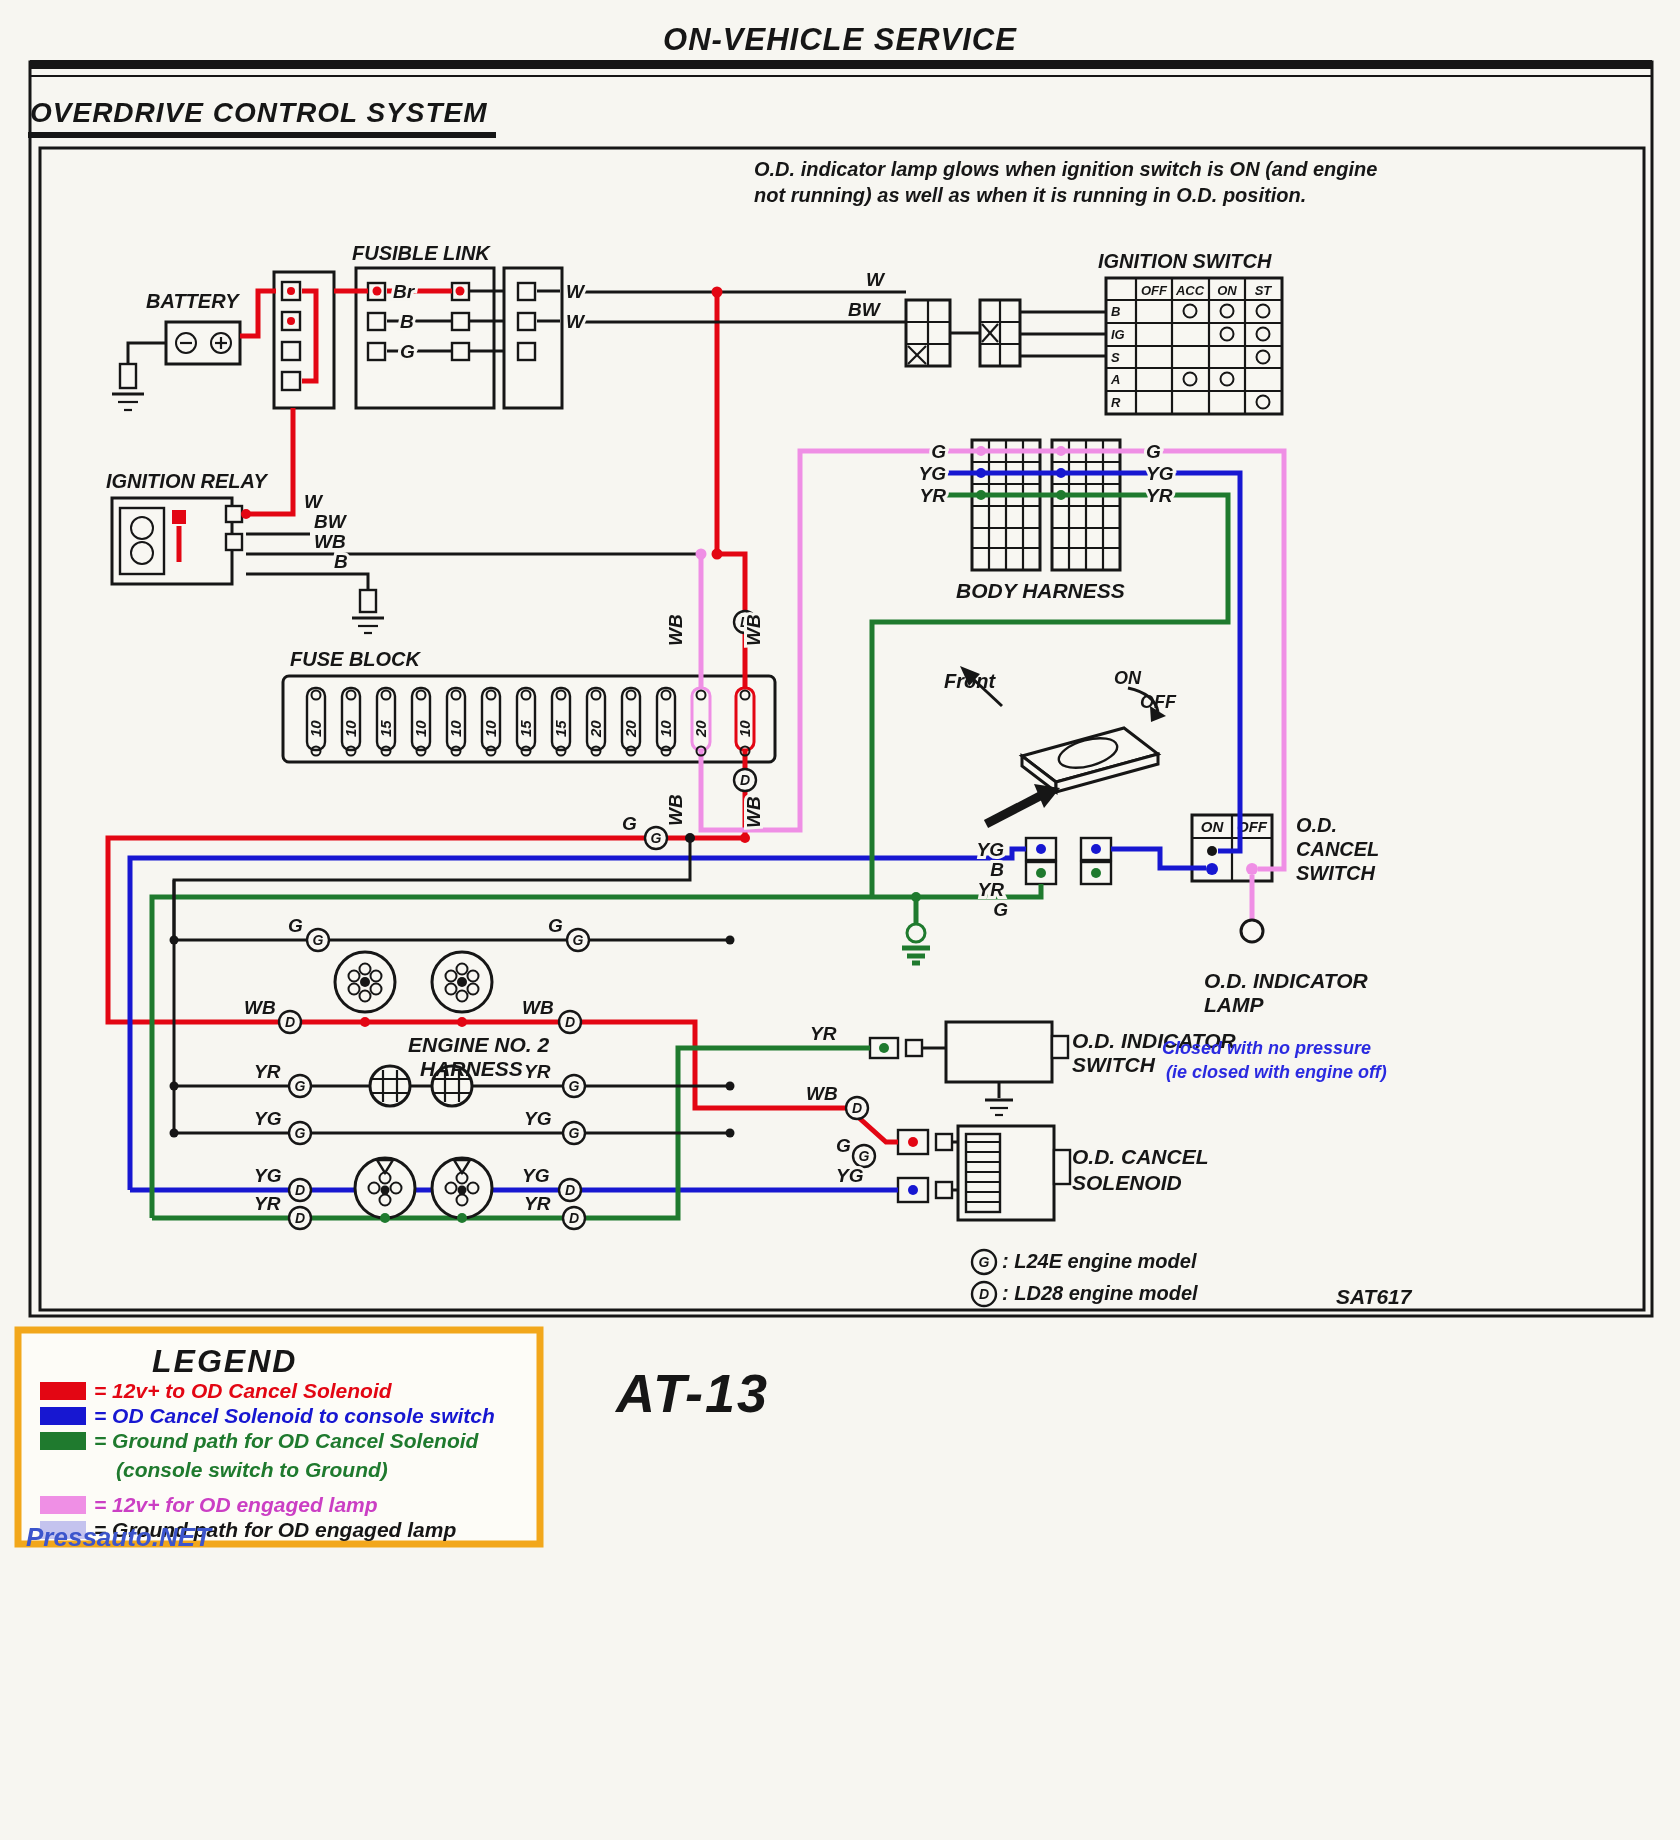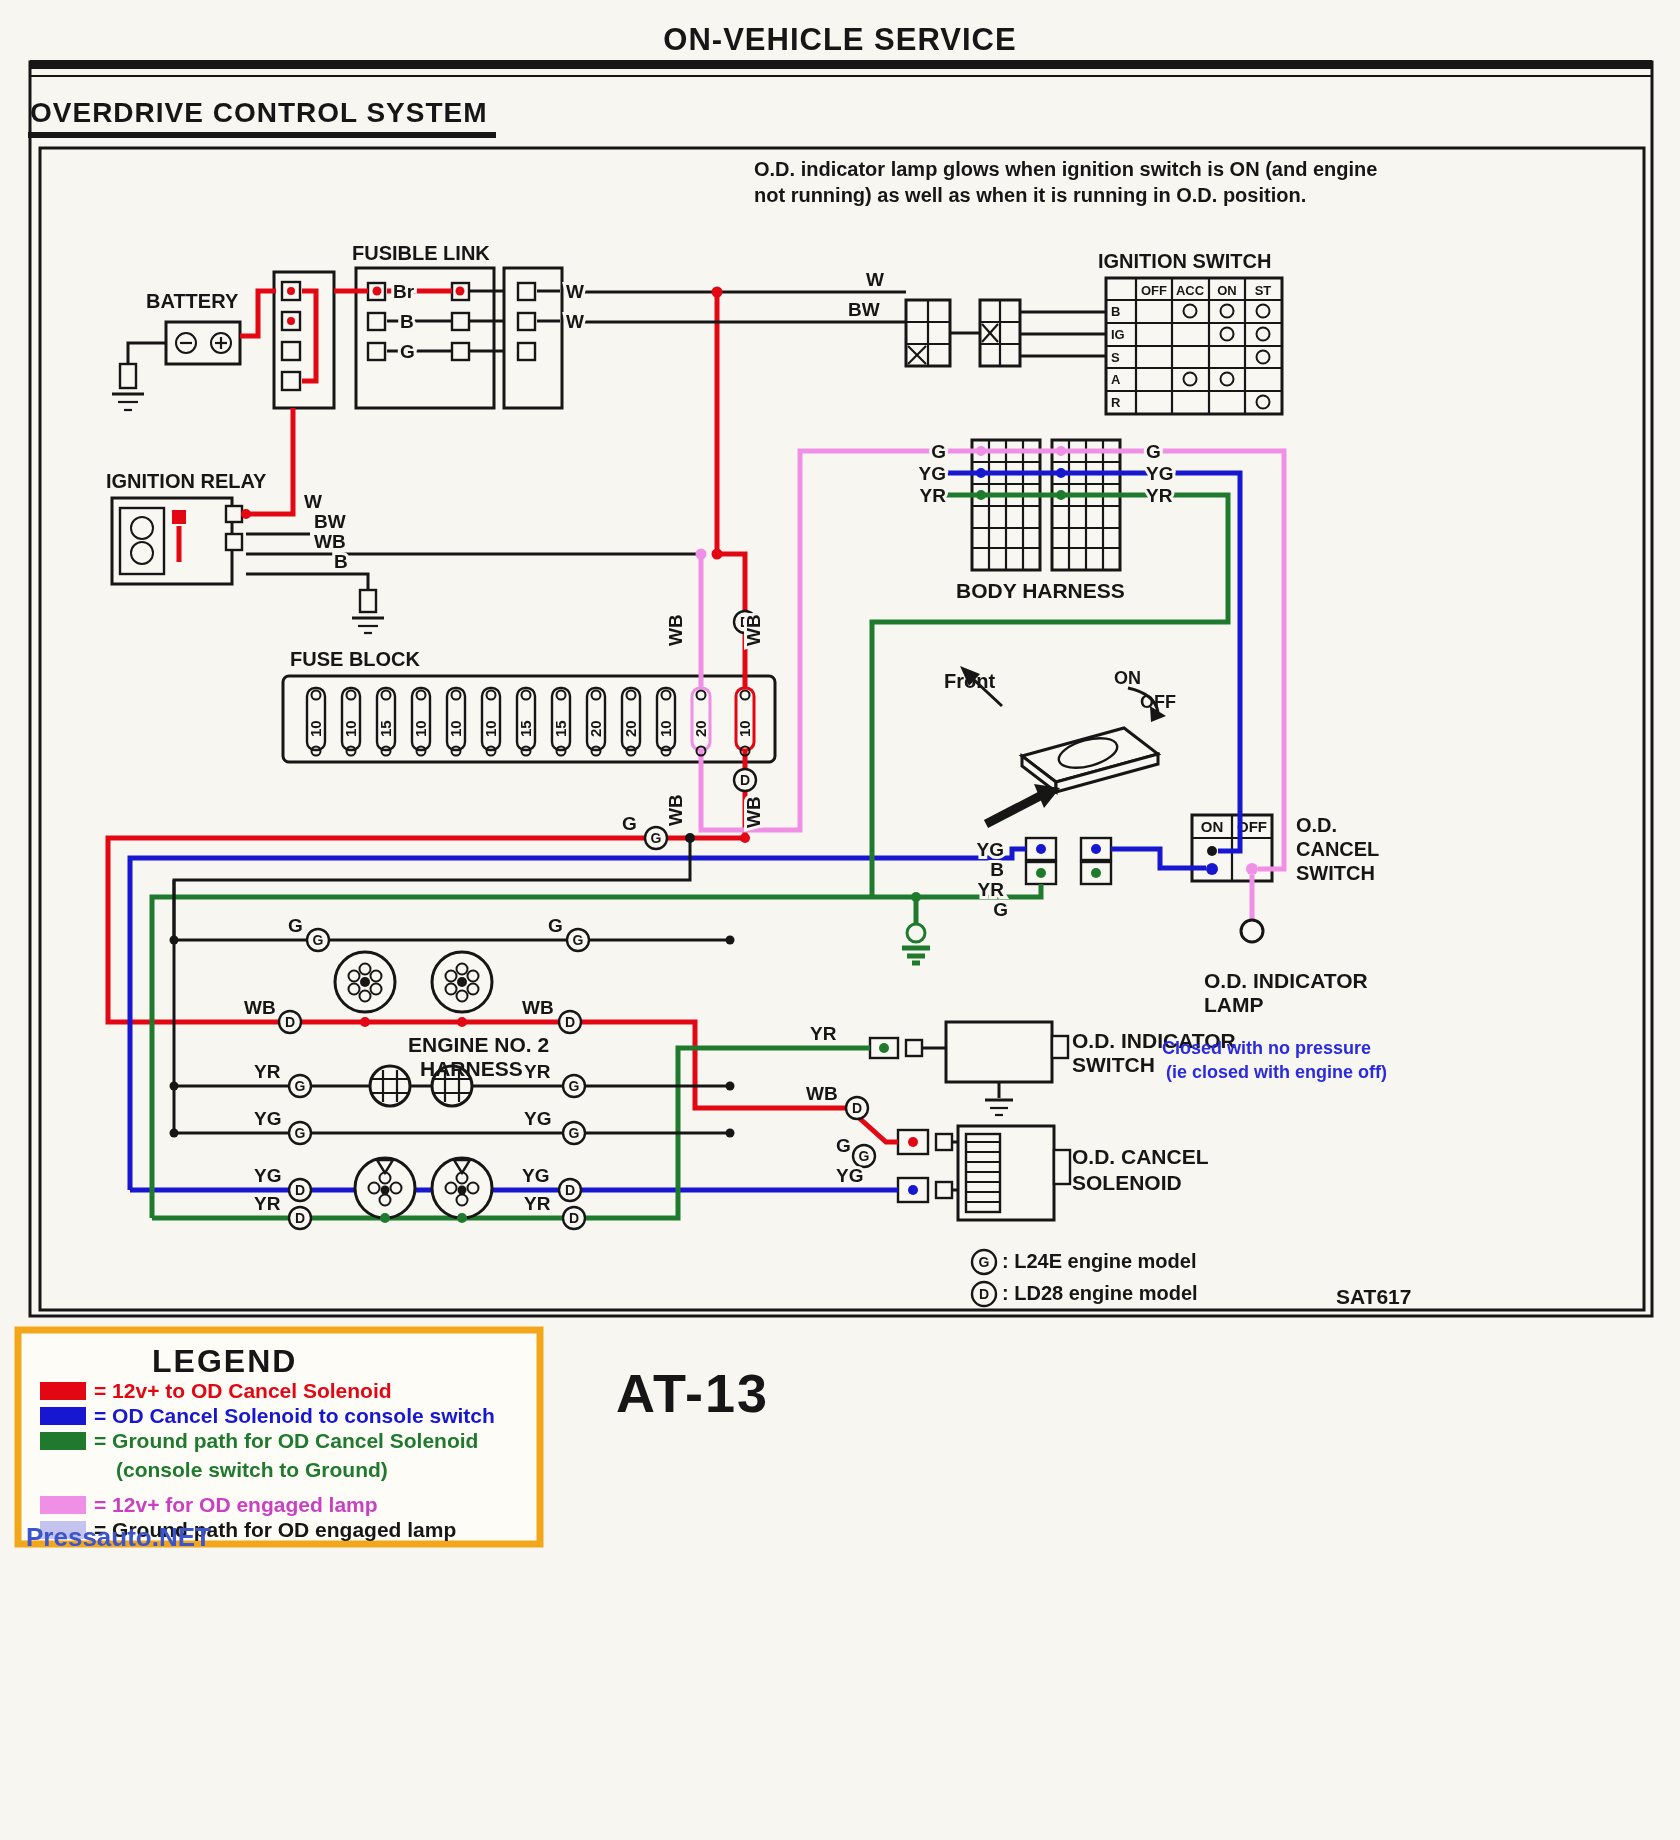--- a/index.html
+++ b/index.html
@@ -1,16 +1,16 @@
 <!DOCTYPE html>
 <html style="--c-red: #e30613; --c-blue: #1717d1; --c-green: #1f7a2e; --c-pink: #ef8fe5; --c-magenta: #cb3fc4; --c-noteblue: #2a2ae0; --c-lborder: #f2a71b; --c-wm: #3c55cc;"><head>
 <meta charset="utf-8">
 <style>
   html,body{margin:0;padding:0;background:#ffffff;}
-  .stage{width:1344px;height:1840px;position:relative;background:#f7f6f1;}
+  .stage{width:1344px;height:1840px;position:relative;background:#f7f6f1;font-style:italic;}
   svg text{font-family:"Liberation Sans",sans-serif;fill:#161616;}
   .hdr{font-size:31px;font-weight:bold;letter-spacing:1px;}
   .ttl{font-size:28px;font-weight:bold;letter-spacing:1px;}
   .t20{font-size:20px;font-weight:bold;}
   .t21{font-size:21px;font-weight:bold;}
   .t18{font-size:18px;font-weight:bold;}
   .t15{font-size:15px;font-weight:bold;}
   .t13{font-size:13px;font-weight:bold;}
   .wl{font-size:19px;font-weight:bold;paint-order:stroke;stroke:#f7f6f1;stroke-width:6px;}
   .rot{font-size:15px;font-weight:bold;}

